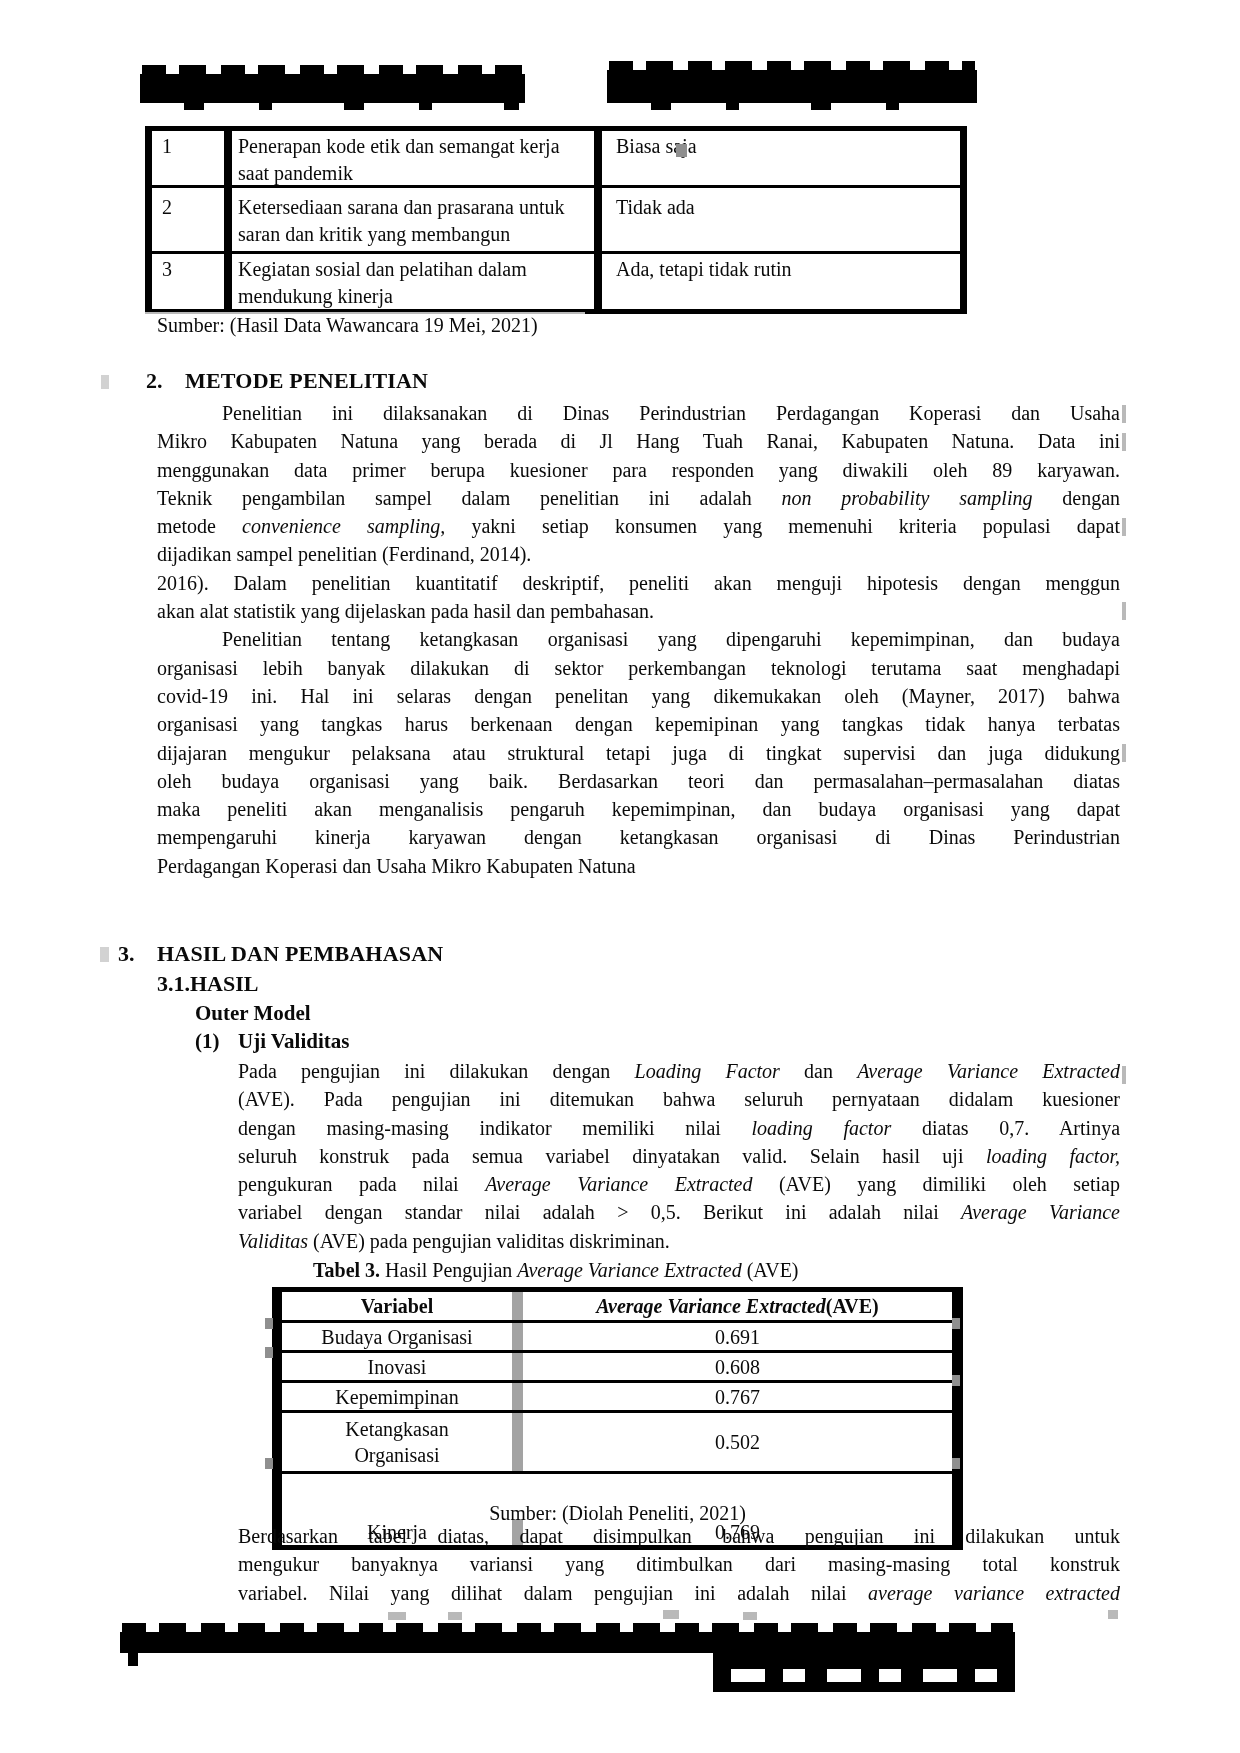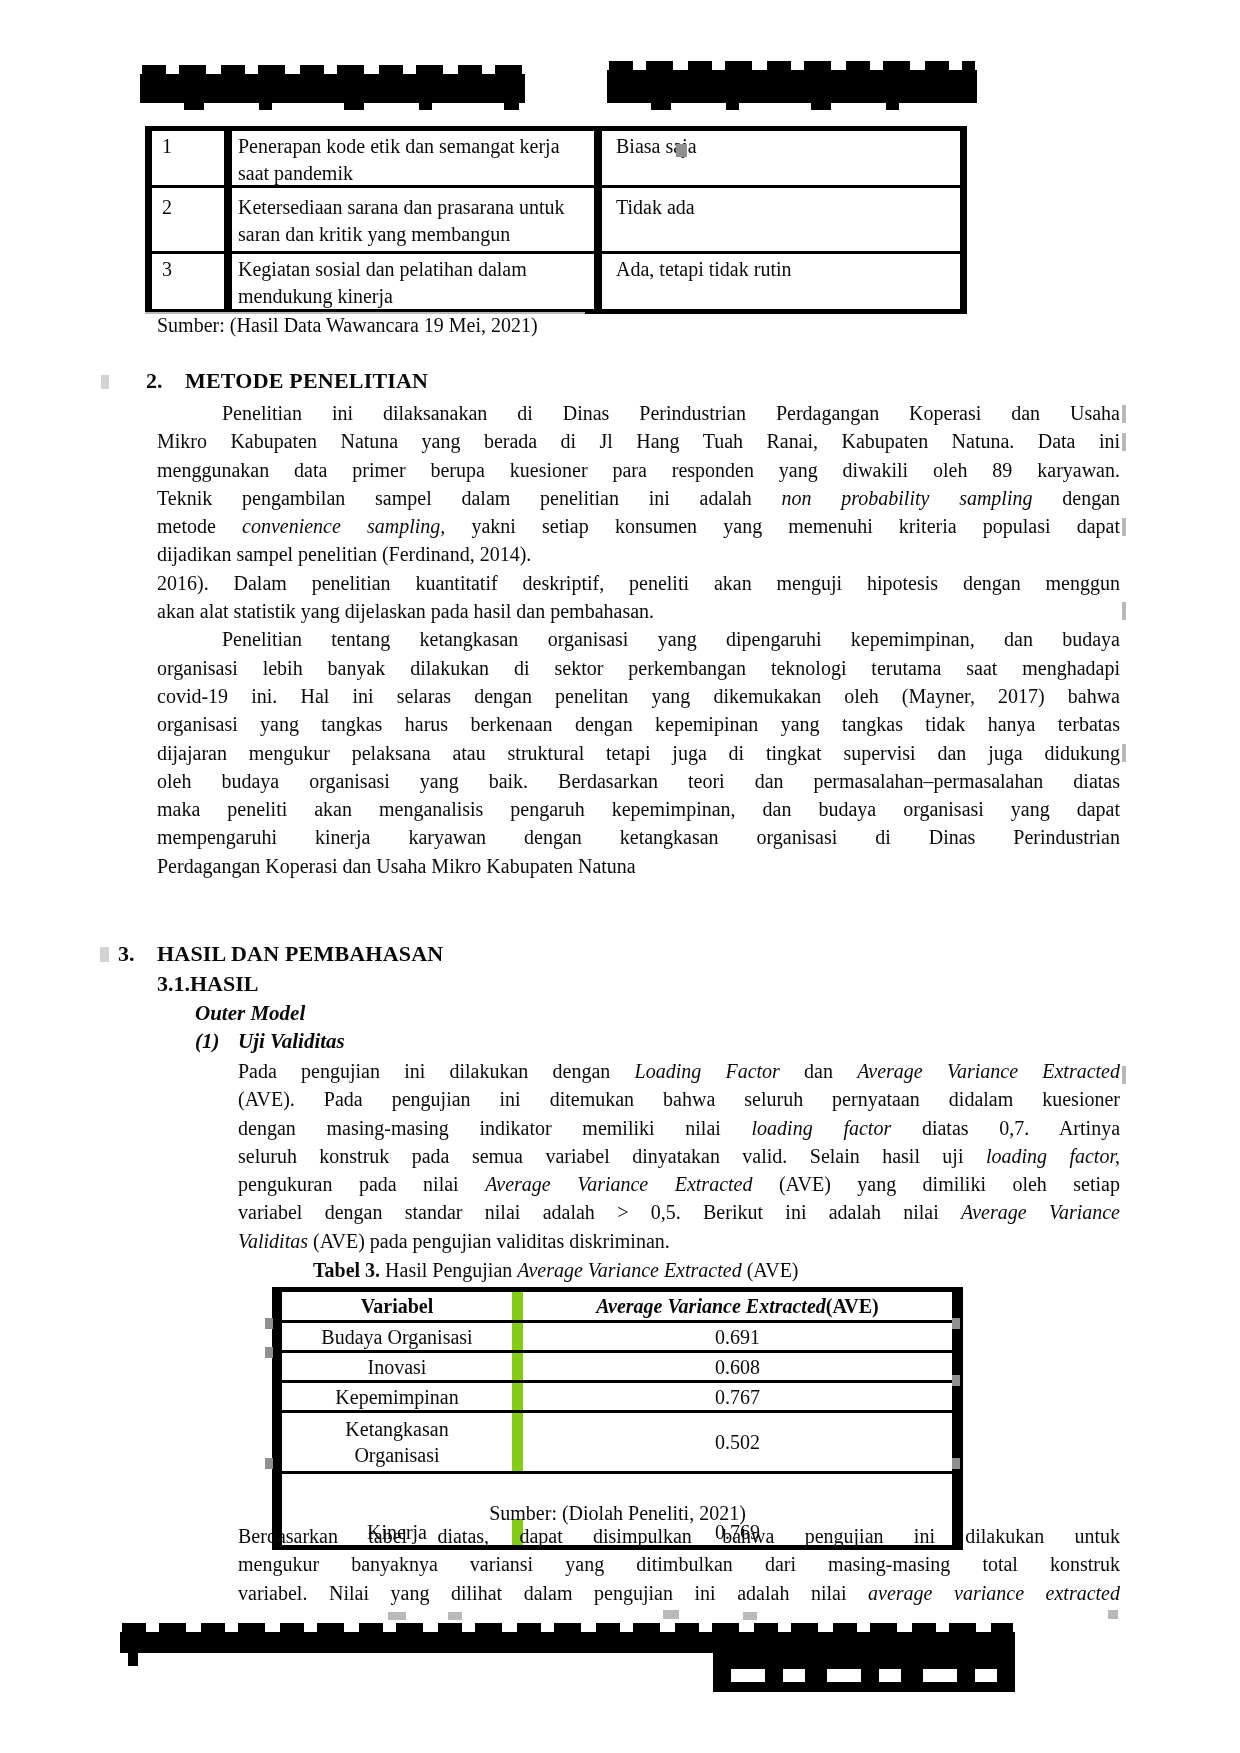--- a/index.html
+++ b/index.html
@@ -16,40 +16,40 @@
     background:repeating-linear-gradient(90deg,#fff 0 34px,transparent 34px 52px,#fff 52px 74px,transparent 74px 96px);}
   
   .tline{font-size:20px;line-height:28.3px;}
   .jline{font-size:20px;line-height:28.3px;text-align:justify;text-align-last:justify;}
   .jline.end{text-align-last:left;}
   .jline.ind{text-indent:65px;}
   .abs{position:absolute;}
   .h-num{display:inline-block;width:39px;font-weight:bold;font-size:22px;}
   .h-title{font-weight:bold;font-size:22px;letter-spacing:.2px;}
   .h-sub{font-weight:bold;font-size:22px;}
-  .h-bi{font-weight:bold;font-style:italic;font-size:21px;}
+  .h-bi{font-weight:bold;font-size:21px;}
   .li-marker{display:inline-block;width:43px;}
   
   .t1{position:absolute;top:126px;left:145px;border:5px solid #000;border-left-width:7px;border-right-width:7px;}
   .t1 .t1row{display:flex;}
   .t1 .t1row.rb{border-bottom:3px solid #000;}
   .t1 .c{box-sizing:border-box;font-size:20px;line-height:26.5px;white-space:pre-line;}
   .t1 .c1{width:80px;border-right:8px solid #000;padding:2px 0 0 10px;}
   .t1 .c2{width:370px;border-right:8px solid #000;padding:2px 8px 0 6px;}
   .t1 .c3{width:358px;padding:2px 6px 0 14px;}
   .t1 .r1{height:54px;} .t1 .r2{height:63px;} .t1 .r3{height:55px;}
   .t1 .r2 .c, .t1 .r2x{padding-top:6px;}
   
   .t2{position:absolute;top:1287px;left:272px;width:691px;box-sizing:border-box;
       border:5px solid #000;border-left-width:10px;border-right-width:11px;}
   .t2 .t2row{display:flex;}
   .t2 .t2row.rb{border-bottom:3px solid #000;}
   .t2 .cc{box-sizing:border-box;display:flex;align-items:center;justify-content:center;
           text-align:center;font-size:20px;line-height:26px;white-space:pre-line;}
-  .t2 .ca{width:241px;border-right:11px solid #84cc16;}
+  .t2 .ca{width:241px;border-right:11px solid #a3a3a3;}
   .t2 .cb{width:429px;}
   .t2 .hr{height:28px;} .t2 .vr{height:27px;} .t2 .vr4{height:58px;} .t2 .vr5{height:26px;margin-top:45px;}
   .t2 .hd{font-weight:bold;}
   .center{text-align:center;}
   
   .noise{position:absolute;background:#8f8f8f;}
   .noise.light{background:#b9b9b9;}
   .noise.faint{background:#d2d2d2;}
 </style>
 </head>

